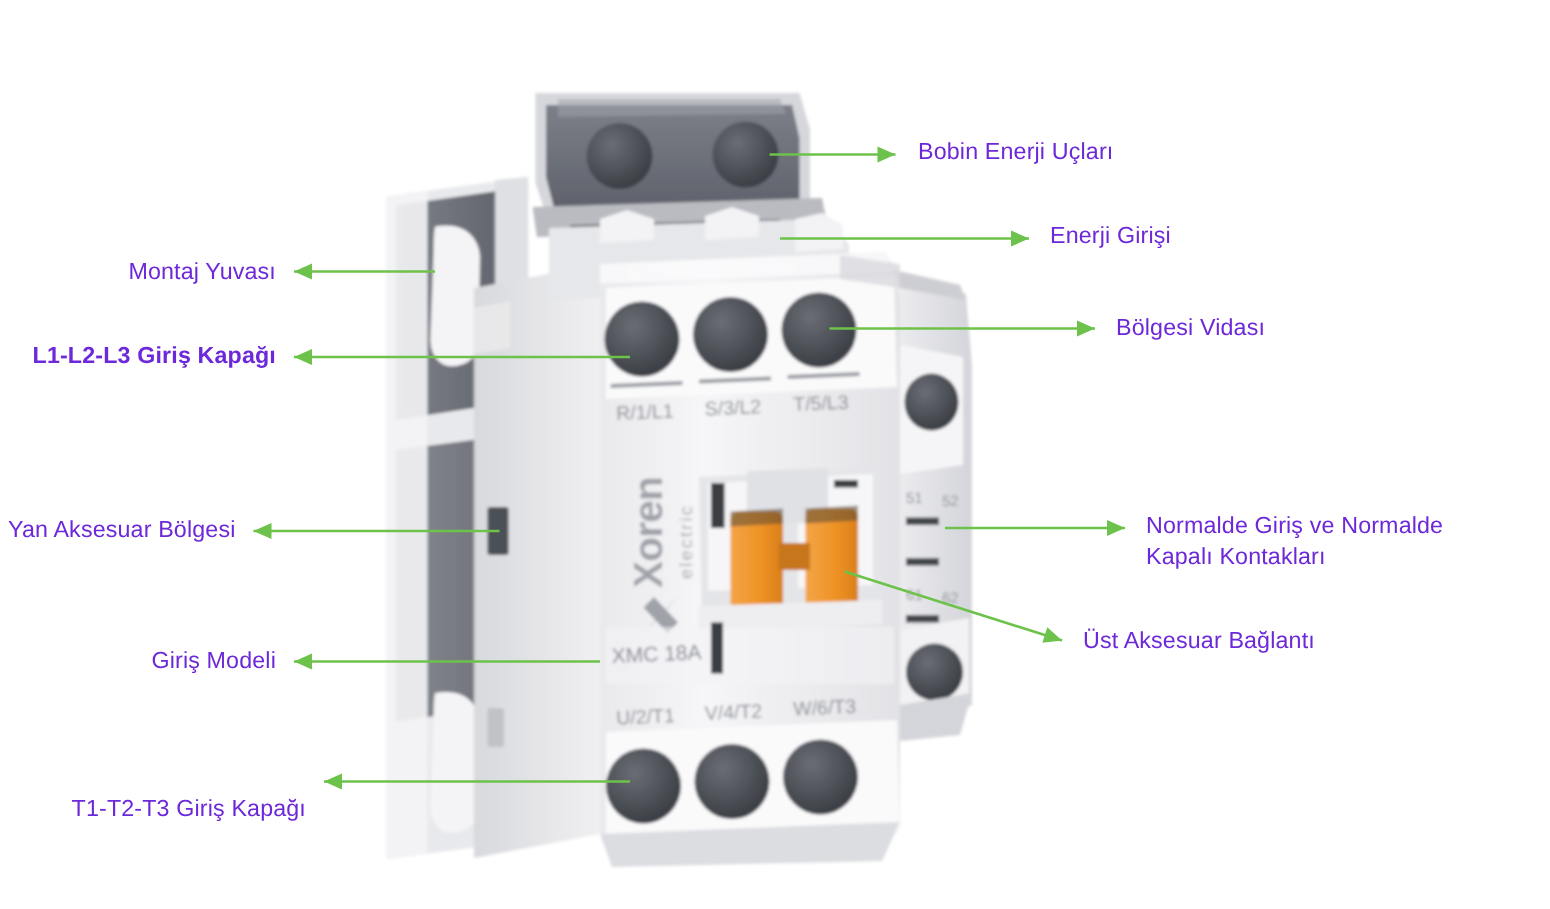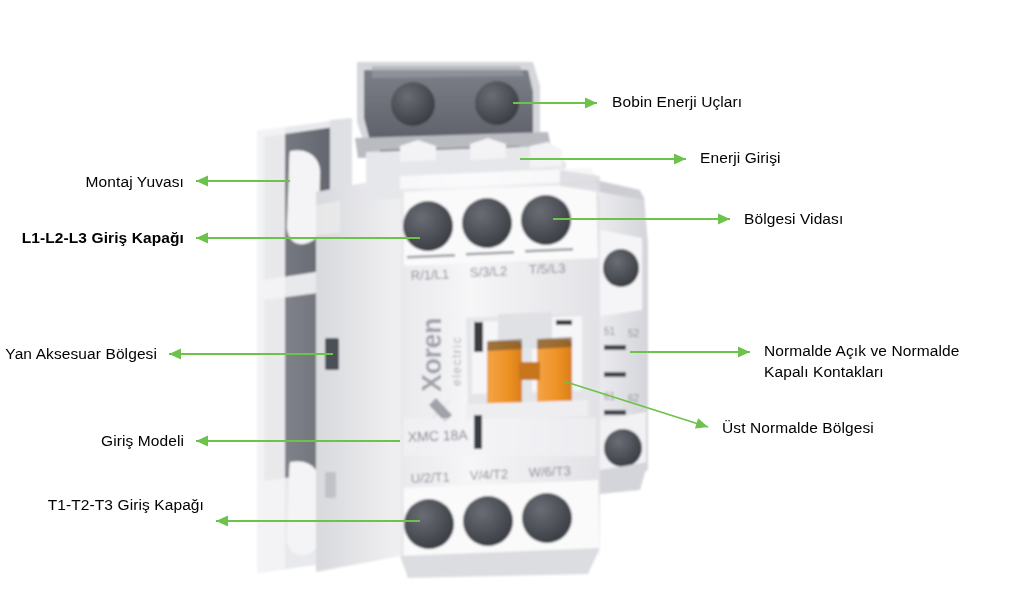--- a/index.html
+++ b/index.html
@@ -8,21 +8,21 @@
     background:#ffffff;
     font-family:"Liberation Sans", sans-serif;
     overflow:hidden;
     position:relative;
   }
   #stage{position:absolute;inset:0;width:1033px;height:606px;}
 
   
   .callout{
     position:absolute;
-    color:#000000;
+    color:#6d28d9;
     font-size:15.5px;
     line-height:1.35;
     letter-spacing:.1px;
     white-space:pre;
     font-family:"Liberation Sans", sans-serif;
   }
   .callout.right{text-align:left;}
   .callout.left{text-align:right;margin-left:12px;}
 
   
@@ -223,23 +223,23 @@
       <line x1="196" y1="441" x2="400" y2="441" stroke="#6cc24a" stroke-width="1.8"></line>
       <path d="M0,0 L-12,-5.4 L-12,5.4 Z" fill="#6cc24a" transform="translate(196,441) rotate(180)"></path>
       <line x1="216" y1="521" x2="420" y2="521" stroke="#6cc24a" stroke-width="1.8"></line>
       <path d="M0,0 L-12,-5.4 L-12,5.4 Z" fill="#6cc24a" transform="translate(216,521) rotate(180)"></path>
     </svg>
 
   <div id="labels">
       <div class="callout right" style="left: 612px; top: 92px;">Bobin Enerji Uçları</div>
       <div class="callout right" style="left: 700px; top: 148px;">Enerji Girişi</div>
       <div class="callout right" style="left: 744px; top: 209px;">Bölgesi Vidası</div>
-      <div class="callout right" style="left: 764px; top: 341px;">Normalde Açık ve Normalde
+      <div class="callout right" style="left: 764px; top: 341px;">Normalde Giriş ve Normalde
 Kapalı Kontakları</div>
-      <div class="callout right" style="left: 722px; top: 418px;">Üst Normalde Bölgesi</div>
+      <div class="callout right" style="left: 722px; top: 418px;">Üst Aksesuar Bağlantı</div>
       <div class="callout left" style="right: 849px; top: 172px;">Montaj Yuvası</div>
       <div class="callout left" style="right: 849px; top: 228px; font-weight: bold;">L1-L2-L3 Giriş Kapağı</div>
       <div class="callout left" style="right: 876px; top: 344px; text-align: center;">Yan Aksesuar Bölgesi</div>
       <div class="callout left" style="right: 849px; top: 431px;">Giriş Modeli</div>
-      <div class="callout left" style="right: 829px; top: 495px;">T1-T2-T3 Giriş Kapağı</div>
+      <div class="callout left" style="right: 829px; top: 530px;">T1-T2-T3 Giriş Kapağı</div>
     </div>
 
 </div>
 
 </body></html>

